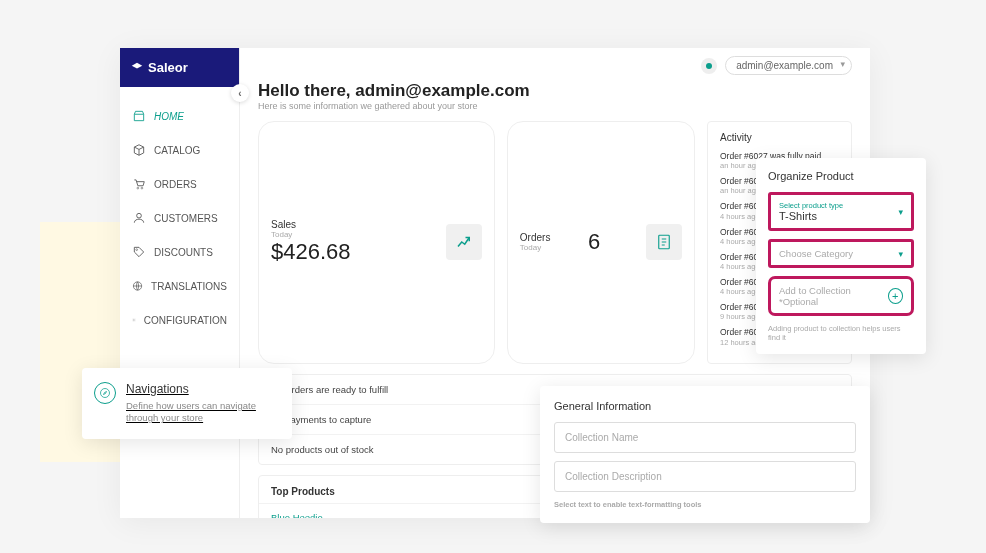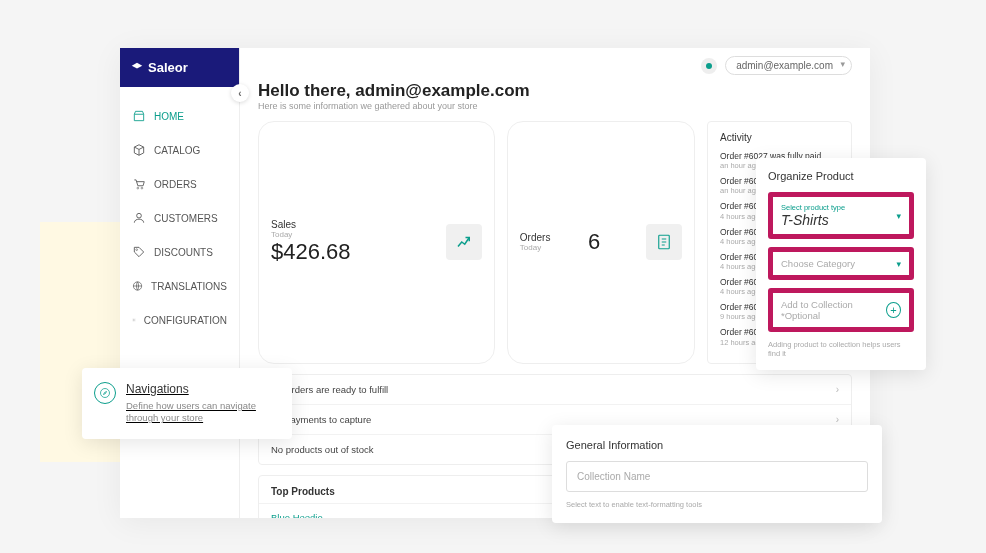--- a/index.html
+++ b/index.html
@@ -5,21 +5,21 @@
   * { box-sizing: border-box; margin: 0; padding: 0; }
   body { font-family: -apple-system, BlinkMacSystemFont, 'Segoe UI', Arial, sans-serif; background: #f5f5f5; width: 986px; height: 553px; position: relative; overflow: hidden; }
   .yellow-block { position: absolute; left: 40px; top: 222px; width: 80px; height: 240px; background: #fff9e3; z-index: 0; }
   .app { position: absolute; left: 120px; top: 48px; width: 750px; height: 470px; background: #fff; box-shadow: 0 4px 30px rgba(0,0,0,0.06); z-index: 1; display: flex; }
   .sidebar { width: 120px; background: #fff; border-right: 1px solid #eee; display: flex; flex-direction: column; }
   .logo { background: #1a1a7a; color: #fff; font-weight: bold; padding: 12px 10px; font-size: 13px; display: flex; align-items: center; gap: 4px; position: relative; }
   .logo svg { width: 14px; height: 14px; }
   .collapse-btn { position: absolute; right: -10px; top: 36px; width: 18px; height: 18px; background: #fff; border-radius: 50%; box-shadow: 0 1px 4px rgba(0,0,0,0.15); display: flex; align-items: center; justify-content: center; font-size: 10px; color: #666; }
   .nav { padding: 12px 0; }
   .nav-item { display: flex; align-items: center; gap: 8px; padding: 10px 12px; font-size: 10px; color: #555; cursor: pointer; }
-  .nav-item.active { color: #0b9e8c; }
+  .nav-item.active { color: #0b9e8c; font-style: italic; }
   .nav-item svg, .nav-icon { width: 14px; height: 14px; stroke: currentColor; fill: none; }
   .main { flex: 1; padding: 8px 18px; overflow-y: auto; }
   .topbar { display: flex; justify-content: flex-end; align-items: center; gap: 8px; margin-bottom: 6px; }
   .status-dot { width: 16px; height: 16px; border-radius: 50%; background: #eee; display: flex; align-items: center; justify-content: center; }
   .status-dot-inner { width: 6px; height: 6px; border-radius: 50%; background: #0b9e8c; }
   .user-chip { border: 1px solid #ddd; border-radius: 12px; padding: 3px 18px 3px 10px; font-size: 10px; color: #666; position: relative; }
   .user-chip::after { content: '▾'; position: absolute; right: 6px; top: 2px; font-size: 9px; color: #999; }
   .greeting { font-size: 17px; font-weight: 600; color: #222; }
   .greeting-sub { font-size: 9px; color: #999; margin-bottom: 10px; }
   .row { display: flex; gap: 12px; }
@@ -46,32 +46,32 @@
   .product-name { font-size: 9.5px; color: #0b9e8c; font-weight: 500; }
   
   .float { position: absolute; background: #fff; box-shadow: 0 4px 20px rgba(0,0,0,0.1); border-radius: 4px; z-index: 5; }
   .navigations-card { left: 82px; top: 368px; width: 210px; padding: 14px 14px 14px 44px; text-decoration: underline; }
   .navigations-card .icn { position: absolute; left: 12px; top: 14px; width: 22px; height: 22px; border: 1px solid #0b9e8c; border-radius: 50%; display: flex; align-items: center; justify-content: center; }
   .navigations-card .icn svg { width: 12px; height: 12px; stroke: #0b9e8c; fill: none; }
   .navigations-card h5 { font-size: 12px; color: #333; font-weight: 500; margin-bottom: 4px; }
   .navigations-card p { font-size: 9.5px; color: #888; line-height: 1.3; }
   .organize-card { right: 60px; top: 158px; width: 170px; padding: 12px; }
   .organize-card h5 { font-size: 11px; font-weight: 500; color: #333; margin-bottom: 10px; }
-  .organize-field { border: 5px solid #be185d; border-radius: 3px; padding: 6px 8px; margin-bottom: 8px; position: relative; }
+  .organize-field { border: 3px solid #be185d; border-radius: 3px; padding: 6px 8px; margin-bottom: 8px; position: relative; }
   .organize-field .flabel { font-size: 7.5px; color: #0b9e8c; }
-  .organize-field .fvalue { font-size: 14px; color: #333; font-style: italic; }
+  .organize-field .fvalue { font-size: 11px; color: #333; }
   .organize-field .placeholder { font-size: 9.5px; color: #aaa; }
   .organize-field .caret { position: absolute; right: 8px; top: 50%; transform: translateY(-50%); color: #0b9e8c; font-size: 9px; }
-  .organize-field.add { display: flex; justify-content: space-between; align-items: center; }
+  .organize-field.add { display: flex; justify-content: space-between; align-items: center; border-radius: 7px; }
   .add-btn { width: 16px; height: 16px; border: 1px solid #0b9e8c; border-radius: 50%; color: #0b9e8c; display: flex; align-items: center; justify-content: center; font-size: 11px; line-height: 1; }
   .organize-note { font-size: 7.5px; color: #aaa; }
-  .general-card { right: 104px; bottom: 30px; width: 330px; padding: 14px; }
+  .general-card { right: 116px; bottom: 30px; width: 330px; padding: 14px; }
   .general-card h5 { font-size: 11px; font-weight: 500; color: #333; margin-bottom: 10px; }
   .gen-input { border: 1px solid #ddd; border-radius: 3px; padding: 9px 10px; margin-bottom: 8px; font-size: 10px; color: #aaa; }
-  .general-note { font-size: 7.5px; color: #aaa; }
+  .general-note { font-size: 7.5px; color: #aaa; font-weight: bold; }
 </style>
 </head>
 <body>
 
 <div class="yellow-block"></div>
 
 <div class="app">
   <div class="sidebar">
     <div class="logo">
       <svg viewBox="0 0 24 24">
@@ -261,14 +261,15 @@
   <div class="organize-field add">
     <div class="placeholder">Add to Collection *Optional</div>
     <div class="add-btn">+</div>
   </div>
   <div class="organize-note">Adding product to collection helps users find it</div>
 </div>
 
 <div class="float general-card">
   <h5>General Information</h5>
   <div class="gen-input">Collection Name</div>
+  <div class="gen-input">Collection Description</div>
   <div class="general-note">Select text to enable text-formatting tools</div>
 </div>
 
 </body></html>

